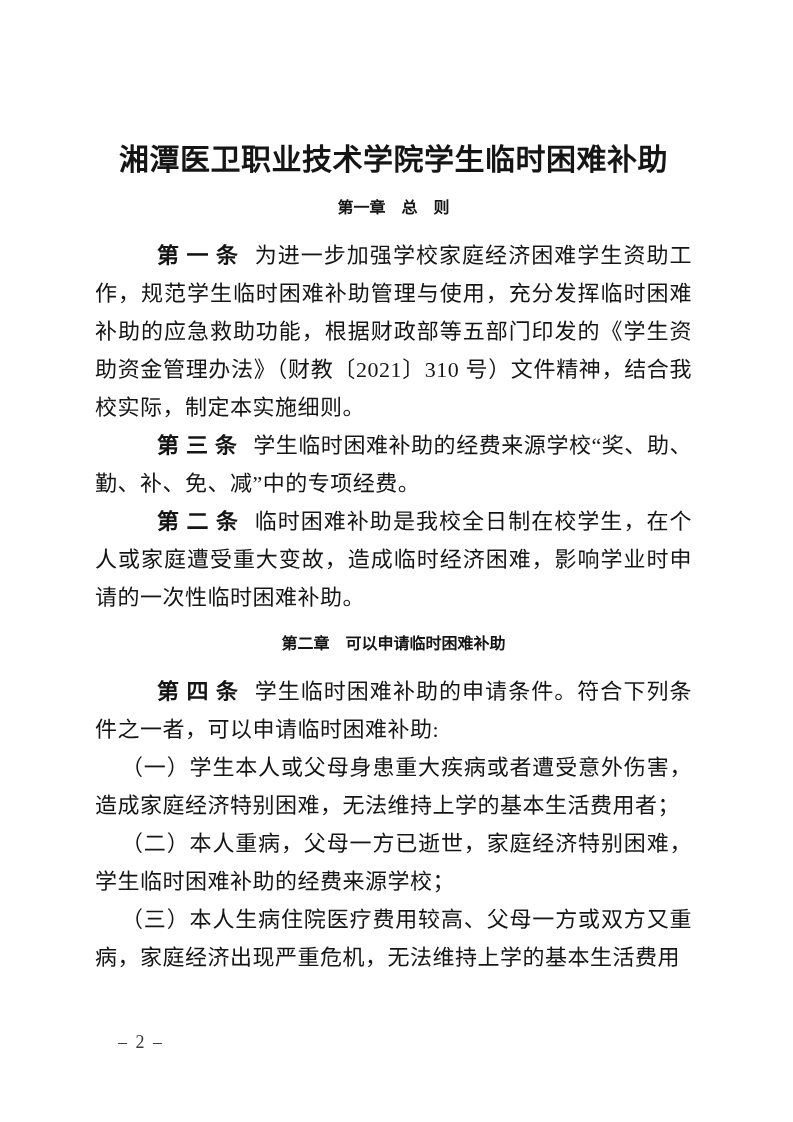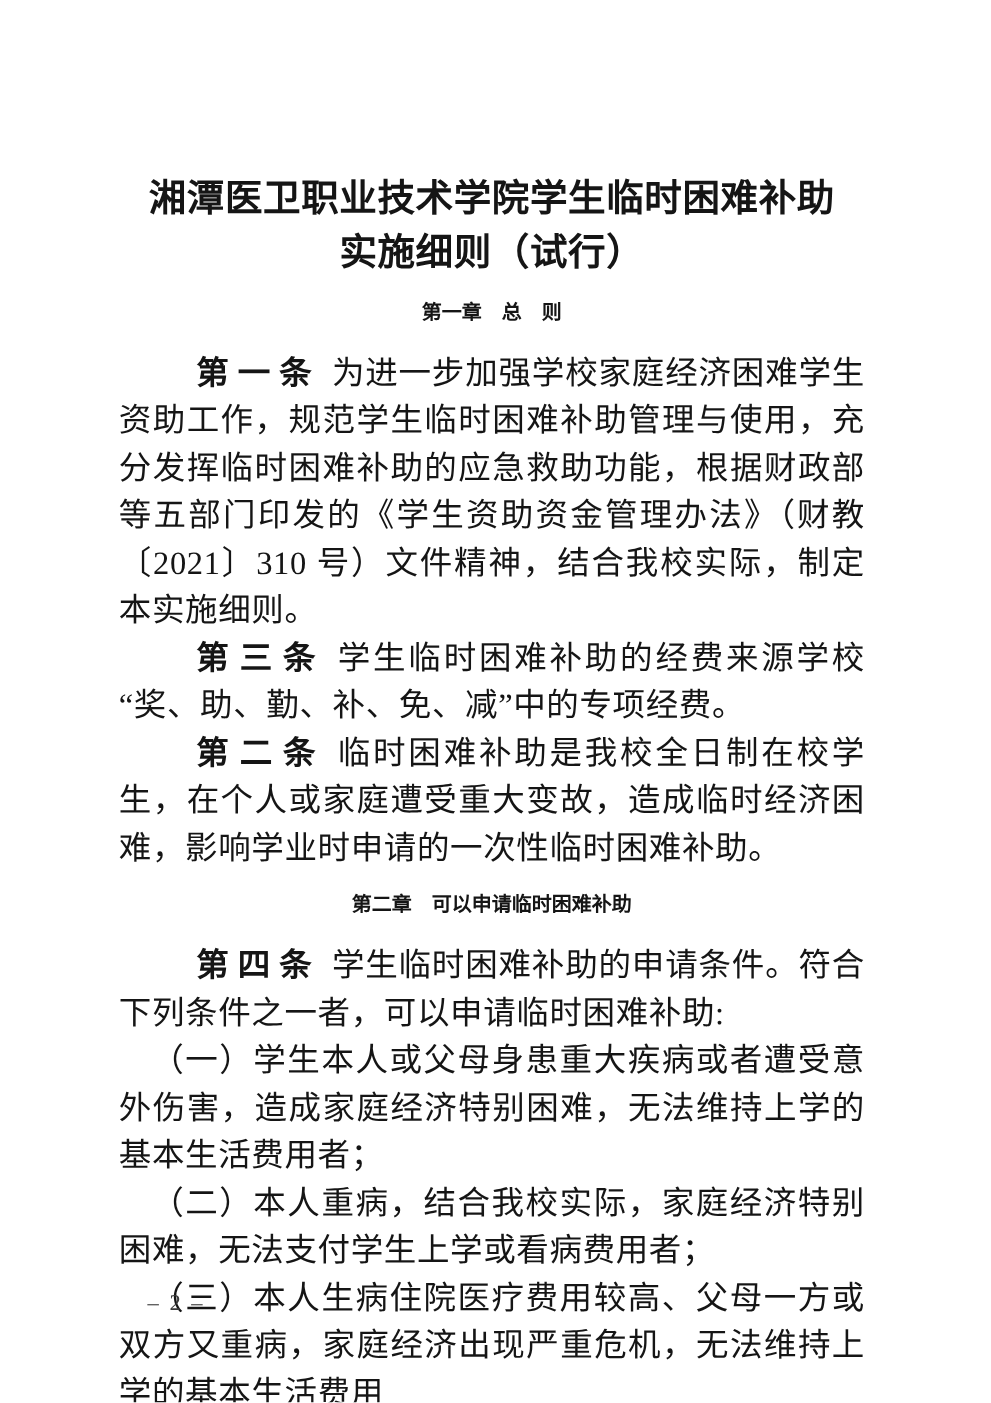--- a/index.html
+++ b/index.html
@@ -34,21 +34,21 @@
   .chapter-heading {
     margin: 12px 0 14px 0;
     font-family: "Liberation Sans", "DejaVu Sans", sans-serif;
     font-size: 16px;
     line-height: 30px;
     font-weight: bold;
     text-align: center;
   }
   .body-text p {
     margin: 0;
-    font-size: 26px;
+    font-size: 22px;
     line-height: 38px;
     letter-spacing: 0.5px;
     text-align: justify;
   }
   p.article {
     text-indent: 62px;
   }
   p.sub-item {
     text-indent: 26px;
   }
@@ -68,40 +68,39 @@
   }
 </style>
 </head>
 <body>
 
 <div class="page">
   <div class="content">
 
     <div class="doc-title">
       <div>湘潭医卫职业技术学院学生临时困难补助</div>
-      <div>实施细则（试行）</div>
     </div>
 
     <div class="chapter-heading">第一章　总　则</div>
 
     <div class="body-text">
 
       <p class="article"><span class="article-label">第一条</span><span>为进一步加强学校家庭经济困难学生资助工作，规范学生临时困难补助管理与使用，充分发挥临时困难补助的应急救助功能，根据财政部等五部门印发的《学生资助资金管理办法》（财教〔2021〕310 号）文件精神，结合我校实际，制定本实施细则。</span></p>
 
       <p class="article"><span class="article-label">第三条</span><span>学生临时困难补助的经费来源学校“奖、助、勤、补、免、减”中的专项经费。</span></p>
 
       <p class="article"><span class="article-label">第二条</span><span>临时困难补助是我校全日制在校学生，在个人或家庭遭受重大变故，造成临时经济困难，影响学业时申请的一次性临时困难补助。</span></p>
 
       <div class="chapter-heading">第二章　可以申请临时困难补助</div>
 
       <p class="article"><span class="article-label">第四条</span><span>学生临时困难补助的申请条件。符合下列条件之一者，可以申请临时困难补助:</span></p>
 
       <p class="sub-item">（一）学生本人或父母身患重大疾病或者遭受意外伤害，造成家庭经济特别困难，无法维持上学的基本生活费用者；</p>
 
-      <p class="sub-item">（二）本人重病，结合我校实际，家庭经济特别困难，无法支付学生上学或看病费用者；</p>
+      <p class="sub-item">（二）本人重病，父母一方已逝世，家庭经济特别困难，学生临时困难补助的经费来源学校；</p>
 
       <p class="sub-item">（三）本人生病住院医疗费用较高、父母一方或双方又重病，家庭经济出现严重危机，无法维持上学的基本生活费用</p>
 
     </div>
   </div>
 
   <div class="page-footer">– 2 –</div>
 </div>
 
 </body></html>

